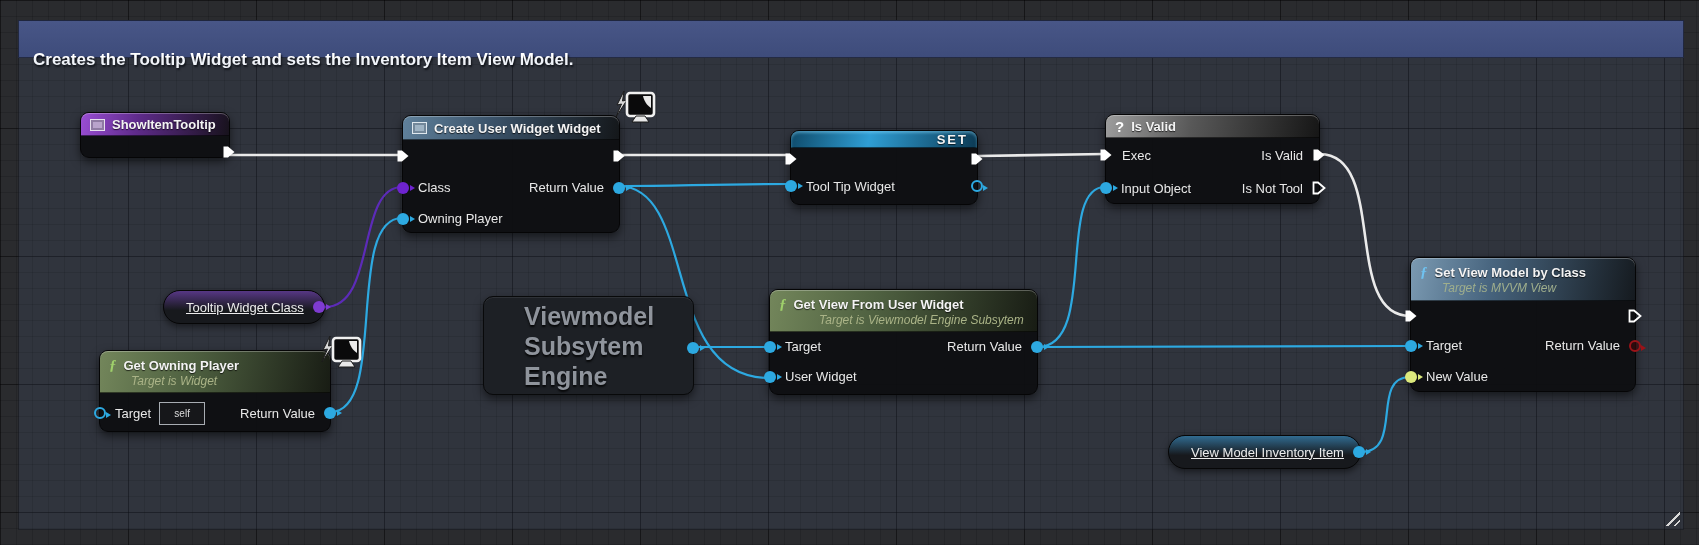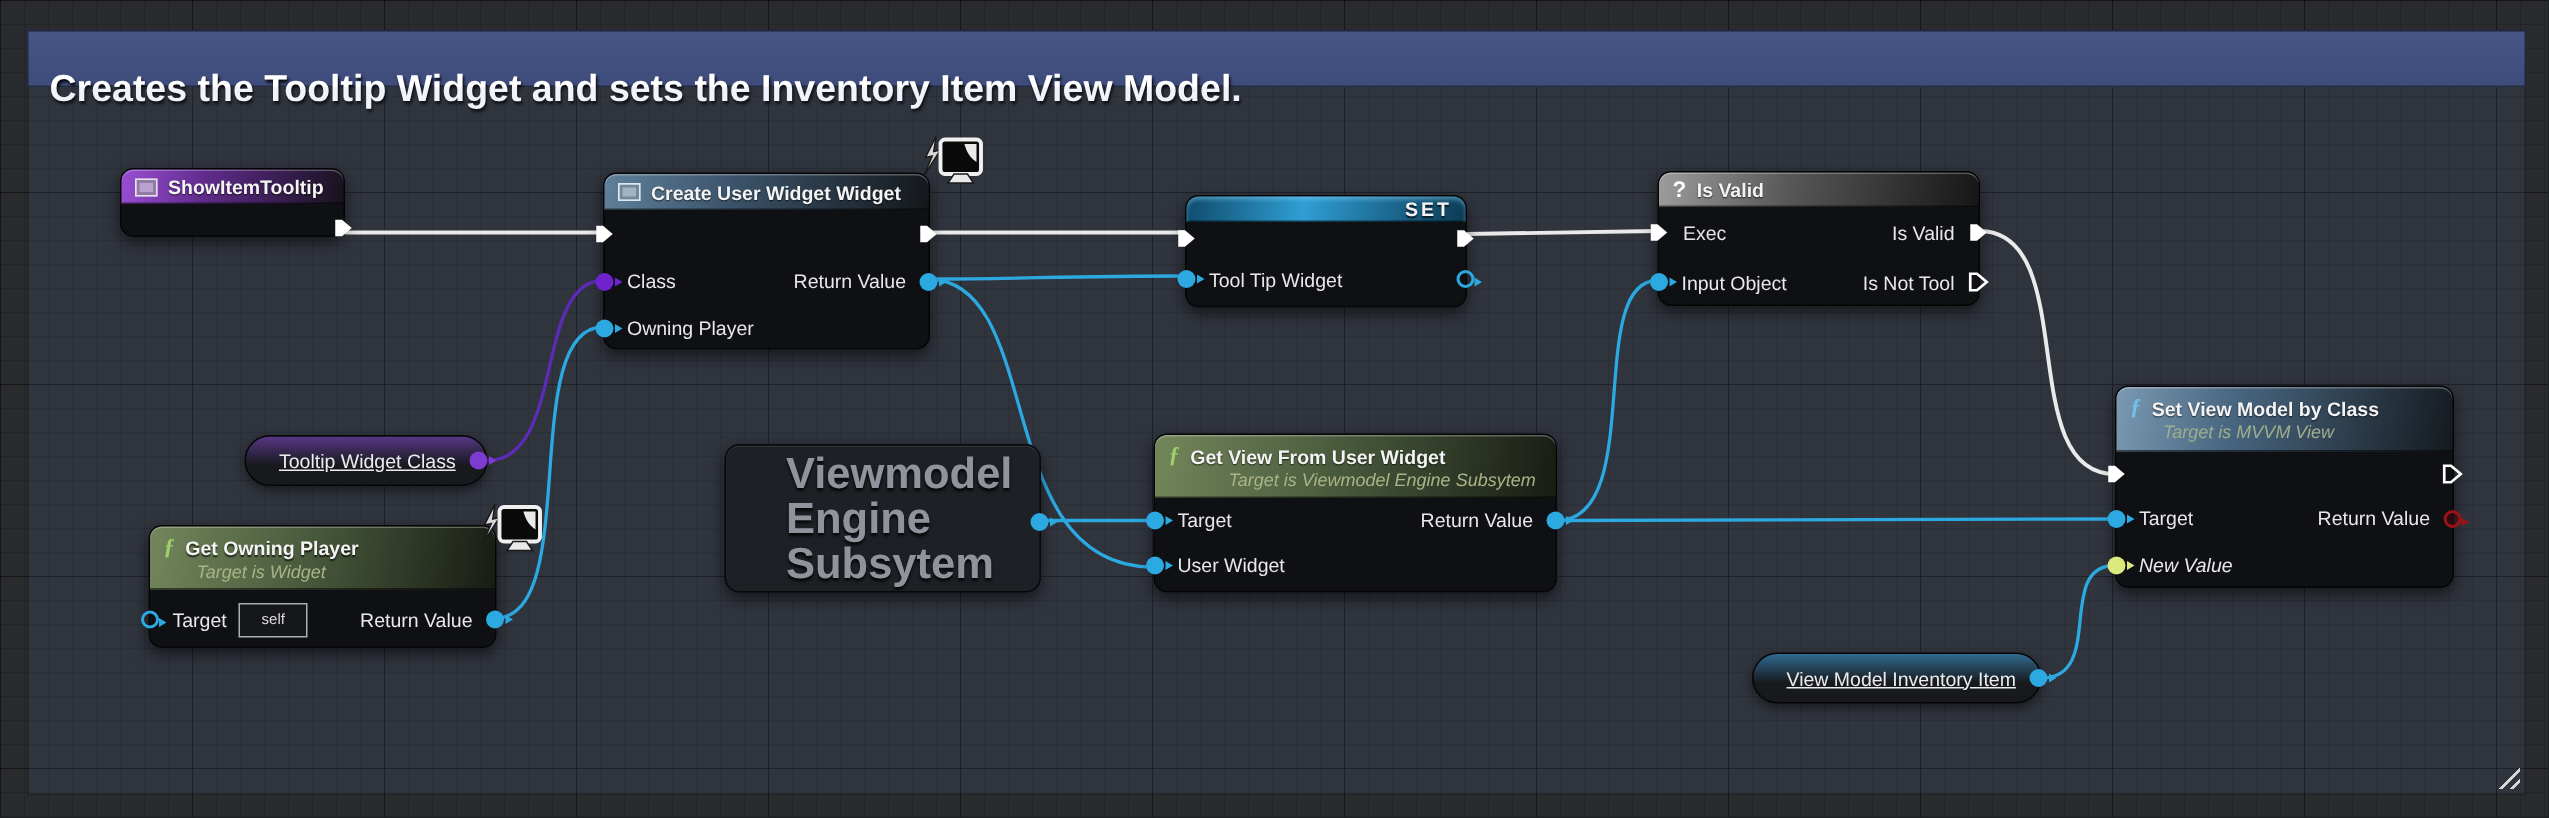--- a/index.html
+++ b/index.html
@@ -23,21 +23,21 @@
     background:rgba(110,135,195,0.10);
     border:1px solid rgba(0,0,0,0.35); border-top:none;
   }
   .comment-titlebar {
     position:absolute; left:18px; top:20px; width:1666px; height:38px;
     background:linear-gradient(#485687,#3e4c7b);
     border:1px solid rgba(0,0,0,0.5);
     display:flex; align-items:center; padding:0 14px;
   }
   .comment-title {
-    color:#fff; font-size:25px; font-weight:bold;
+    color:#fff; font-size:17px; font-weight:bold;
     text-shadow:1px 2px 2px rgba(0,0,0,0.9);
     margin-top:41px;
   }
   .comment-resize {
     position:absolute; right:3px; bottom:3px; width:19px; height:19px;
     background:repeating-linear-gradient(135deg,#d8d8d8 0 2px,transparent 2px 5.5px);
     clip-path:polygon(100% 0,100% 100%,0 100%);
   }
 
   
@@ -121,21 +121,21 @@
   .pill-blue   { background:linear-gradient(to bottom,rgba(70,175,240,0.55),rgba(20,20,26,0) 60%),#17191d; }
   .pill .pin { margin-left:9px; }
 
   
   .subsys {
     position:absolute; z-index:10; left:483px; top:296px; width:211px; height:99px;
     background:#1d2025; border:1px solid #08090a; border-radius:10px;
     box-shadow:0 4px 10px rgba(0,0,0,0.55), inset 0 1px 0 rgba(255,255,255,0.08);
     display:flex; flex-direction:column; justify-content:center; padding-left:40px;
   }
-  .subsys .bigline { font-size:29px; font-weight:bold; color:#8f949c; line-height:30px; text-shadow:0 2px 2px rgba(0,0,0,.8); }
+  .subsys .bigline { font-size:25px; font-weight:bold; color:#8f949c; line-height:30px; text-shadow:0 2px 2px rgba(0,0,0,.8); }
   .subsys .pin { position:absolute; right:-6px; top:45px; }
 
   
   .dev-icon { position:absolute; z-index:12; }
 </style>
 </head>
 <body>
 
 <div class="canvas">
 
@@ -264,22 +264,22 @@
       <span class="lbl">Target</span>
       <span class="selfbox">self</span>
       <span class="grow"></span>
       <span class="lbl">Return Value</span>
       <span class="pin pin-filled pin-out c-obj"></span>
     </div>
   </div>
 
   <div class="subsys">
     <span class="bigline">Viewmodel</span>
+    <span class="bigline">Subsytem</span>
     <span class="bigline">Engine</span>
-    <span class="bigline">Subsytem</span>
     <span class="pin pin-filled c-obj"></span>
   </div>
 
   <div class="node" style="left:769px; top:289px; width:269px; height:106px;">
     <div class="hdr hdr-2line hdr-green">
       <span class="trow">
         <span class="fn-glyph">ƒ</span>
         <span class="title">Get View From User Widget</span>
       </span>
       <span class="subtitle" style="margin-left:40px;">Target is Viewmodel Engine Subsytem</span>
@@ -313,21 +313,21 @@
           <path d="M1.5 1.5 H6 L12.5 7 L6 12.5 H1.5 Z" fill="none" stroke="#fff" stroke-width="1.8"></path>
         </svg>
     </div>
     <div class="row" style="height:31px;">
       <span class="pin pin-filled pin-in c-obj"></span>
       <span class="lbl">Target</span>
       <span class="grow"></span>
       <span class="lbl">Return Value</span>
       <span class="pin pin-hollow pin-out c-red" style="background:rgba(70,8,10,0.55);"></span>
     </div>
-    <div class="row" style="height:31px;font-style:italic;">
+    <div class="row" style="height:31px;">
       <span class="pin pin-filled pin-in c-vm"></span>
       <span class="lbl">New Value</span>
     </div>
   </div>
 
   <div class="pill pill-blue" style="left:1168px; top:435px; width:193px;">
     <span>View Model Inventory Item</span>
     <span class="pin pin-filled c-obj"></span>
   </div>
 

